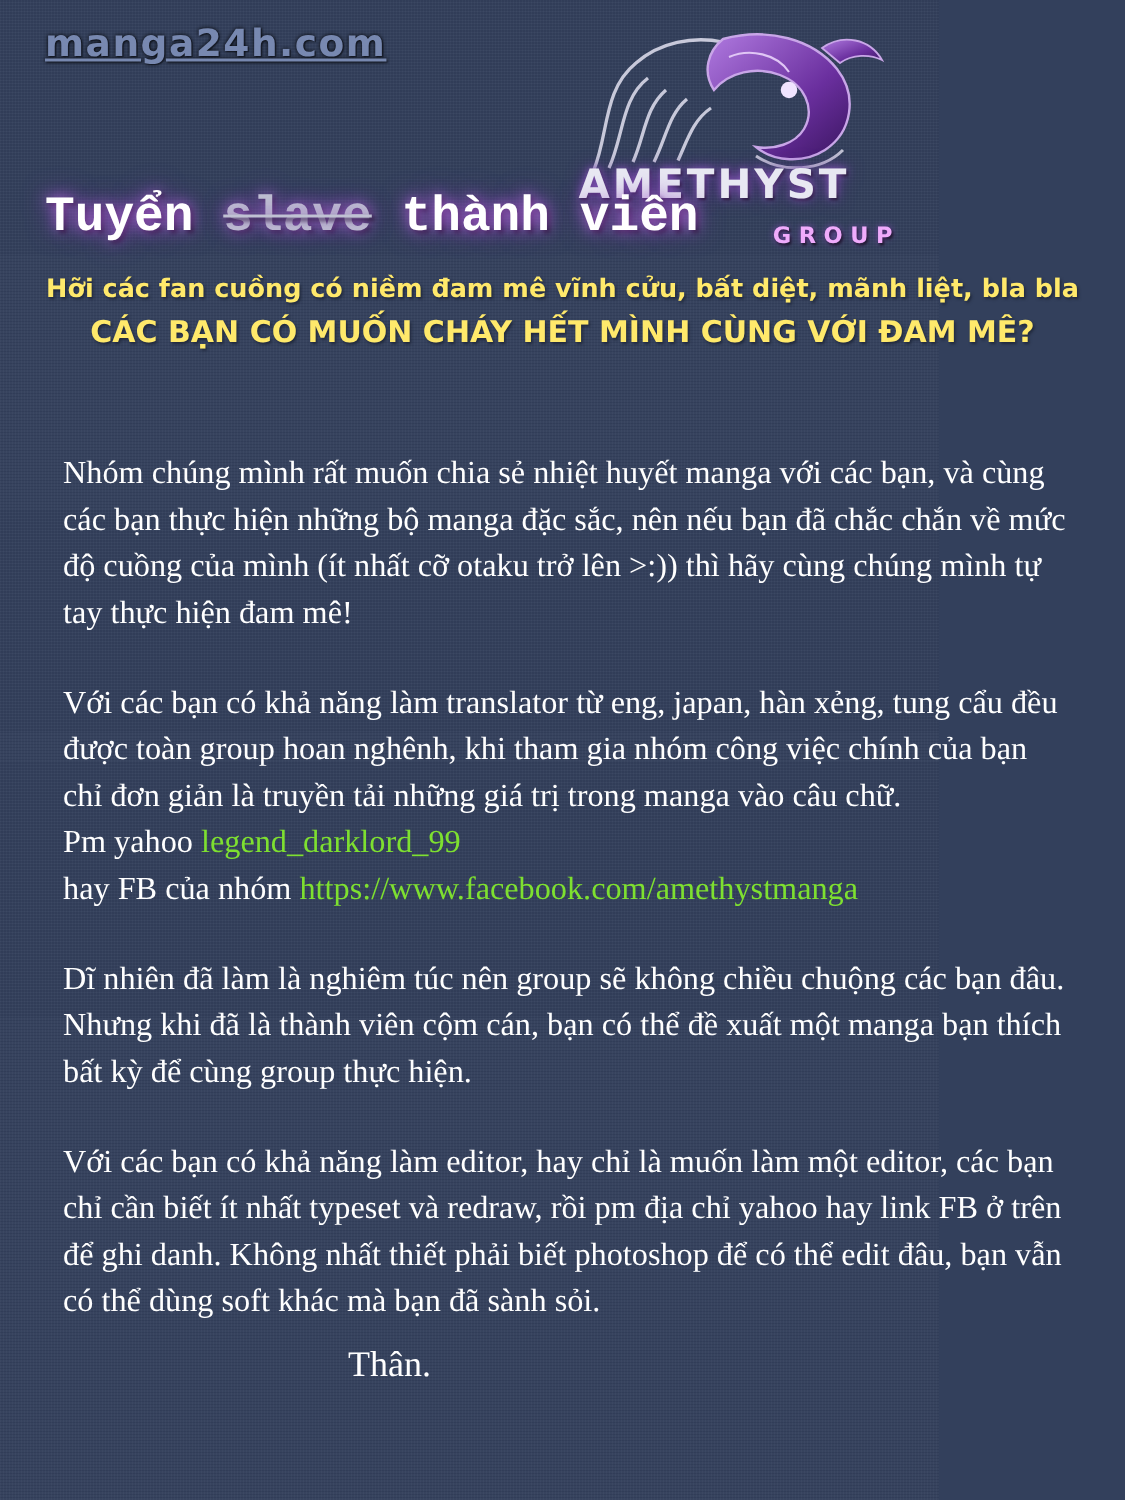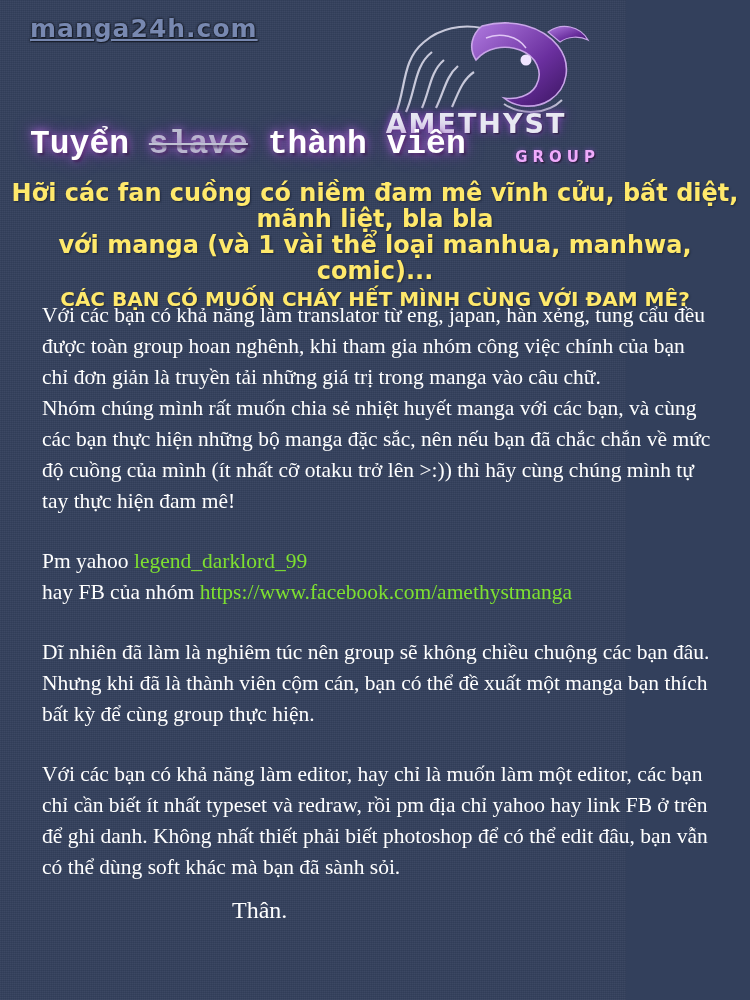--- a/index.html
+++ b/index.html
@@ -112,21 +112,21 @@
     left: 0;
     top: 180px;
     width: 750px;
     text-align: center;
     font-family: "DejaVu Sans", sans-serif;
     font-weight: bold;
     color: #ffe96b;
     text-shadow: 1px 1px 2px #20283c;
     line-height: 26px;
   }
-  .intro .l1, .intro .l2 { font-size: 24px; }
+  .intro .l1, .intro .l2 { font-size: 17px; }
   .intro .l3 {
     font-size: 20px;
     letter-spacing: 0px;
     margin-top: 2px;
   }
 
   
   .body-copy {
     position: absolute;
     left: 42px;
@@ -188,28 +188,27 @@
     <div class="logo-text">AMETHYST</div>
     <div class="logo-sub">GROUP</div>
   </div>
 
   <div class="headline">
     <span>Tuyển </span><span class="strike">slave</span><span> thành viên</span>
   </div>
 
   <div class="intro">
     <div class="l1">Hỡi các fan cuồng có niềm đam mê vĩnh cửu, bất diệt, mãnh liệt, bla bla</div>
-    <div class="l2">với manga (và 1 vài thể loại manhua, manhwa, comic)...</div>
     <div class="l3">CÁC BẠN CÓ MUỐN CHÁY HẾT MÌNH CÙNG VỚI ĐAM MÊ?</div>
   </div>
 
   <div class="body-copy">
+    <p class="para">Nhóm chúng mình rất muốn chia sẻ nhiệt huyết manga với các bạn, và cùng các bạn thực hiện những bộ manga đặc sắc, nên nếu bạn đã chắc chắn về mức độ cuồng của mình (ít nhất cỡ otaku trở lên &gt;:)) thì hãy cùng chúng mình tự tay thực hiện đam mê!</p>
+
     <p class="para tight">Với các bạn có khả năng làm translator từ eng, japan, hàn xẻng, tung cẩu đều được toàn group hoan nghênh, khi tham gia nhóm công việc chính của bạn chỉ đơn giản là truyền tải những giá trị trong manga vào câu chữ.</p>
-
-    <p class="para">Nhóm chúng mình rất muốn chia sẻ nhiệt huyết manga với các bạn, và cùng các bạn thực hiện những bộ manga đặc sắc, nên nếu bạn đã chắc chắn về mức độ cuồng của mình (ít nhất cỡ otaku trở lên &gt;:)) thì hãy cùng chúng mình tự tay thực hiện đam mê!</p>
     <p class="para">
       <span>Pm yahoo </span><span class="green">legend_darklord_99</span><br>
       <span>hay FB của nhóm </span><span class="green">https://www.facebook.com/amethystmanga</span>
     </p>
 
     <p class="para">Dĩ nhiên đã làm là nghiêm túc nên group sẽ không chiều chuộng các bạn đâu. Nhưng khi đã là thành viên cộm cán, bạn có thể đề xuất một manga bạn thích bất kỳ để cùng group thực hiện.</p>
 
     <p class="para">Với các bạn có khả năng làm editor, hay chỉ là muốn làm một editor, các bạn chỉ cần biết ít nhất typeset và redraw, rồi pm địa chỉ yahoo hay link FB ở trên để ghi danh. Không nhất thiết phải biết photoshop để có thể edit đâu, bạn vẫn có thể dùng soft khác mà bạn đã sành sỏi.</p>
 
     <div class="sign">Thân.</div>

